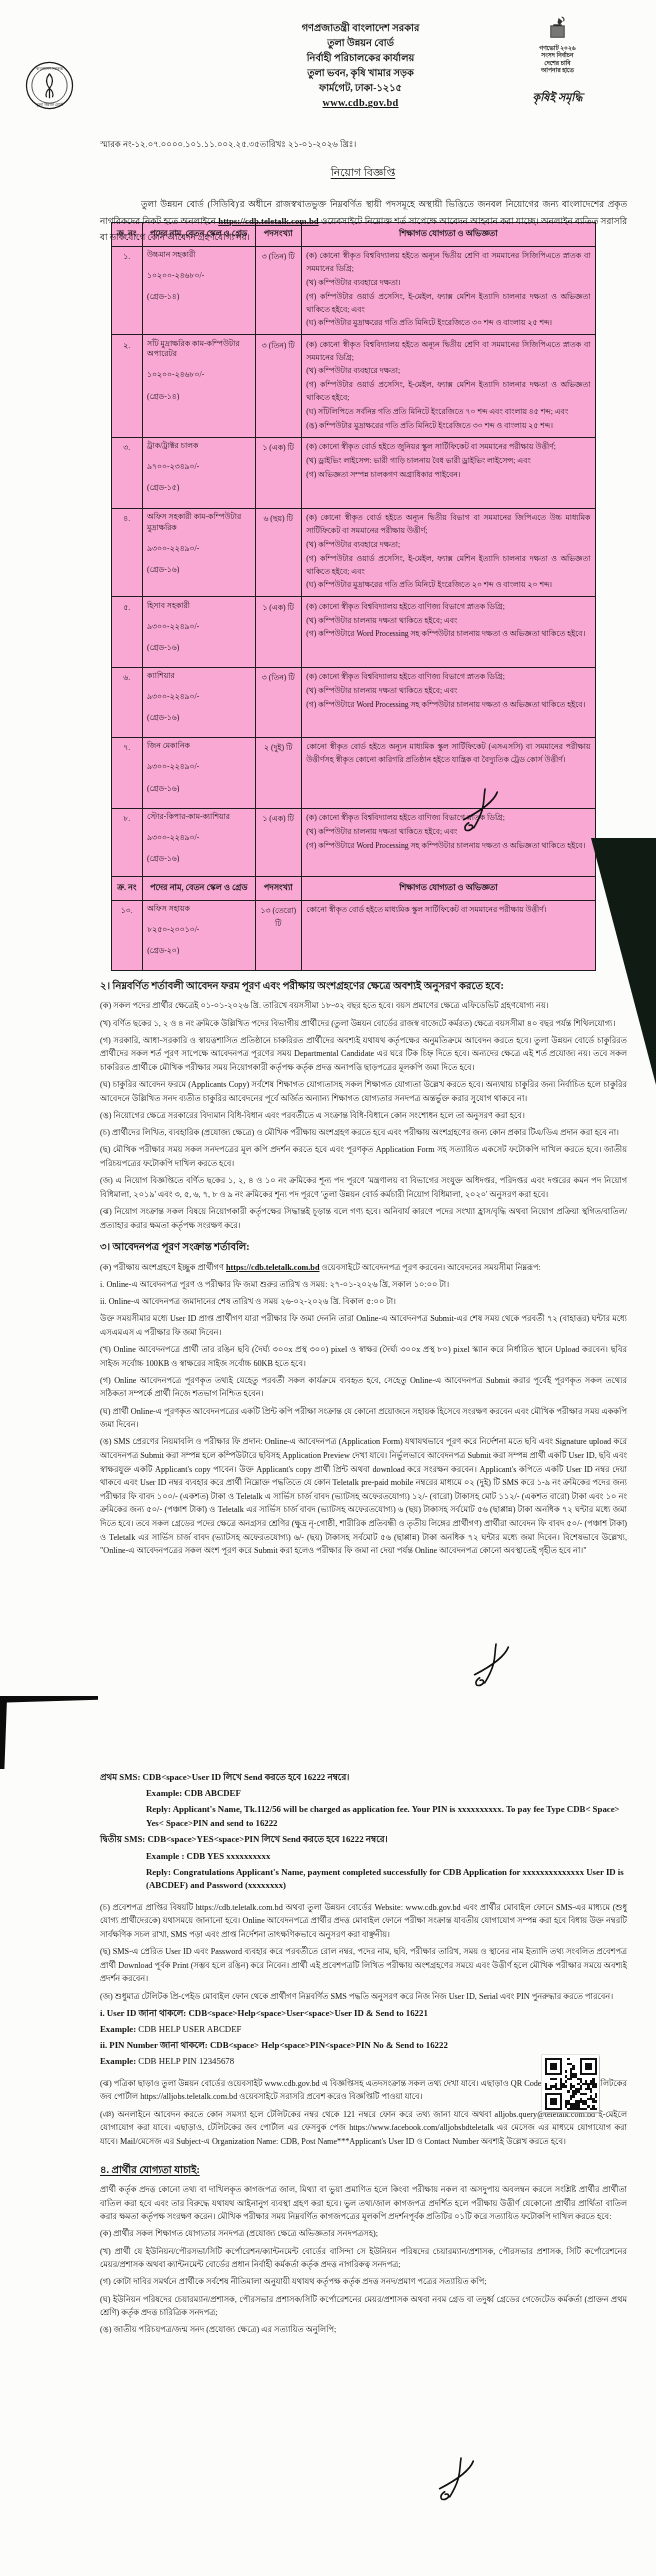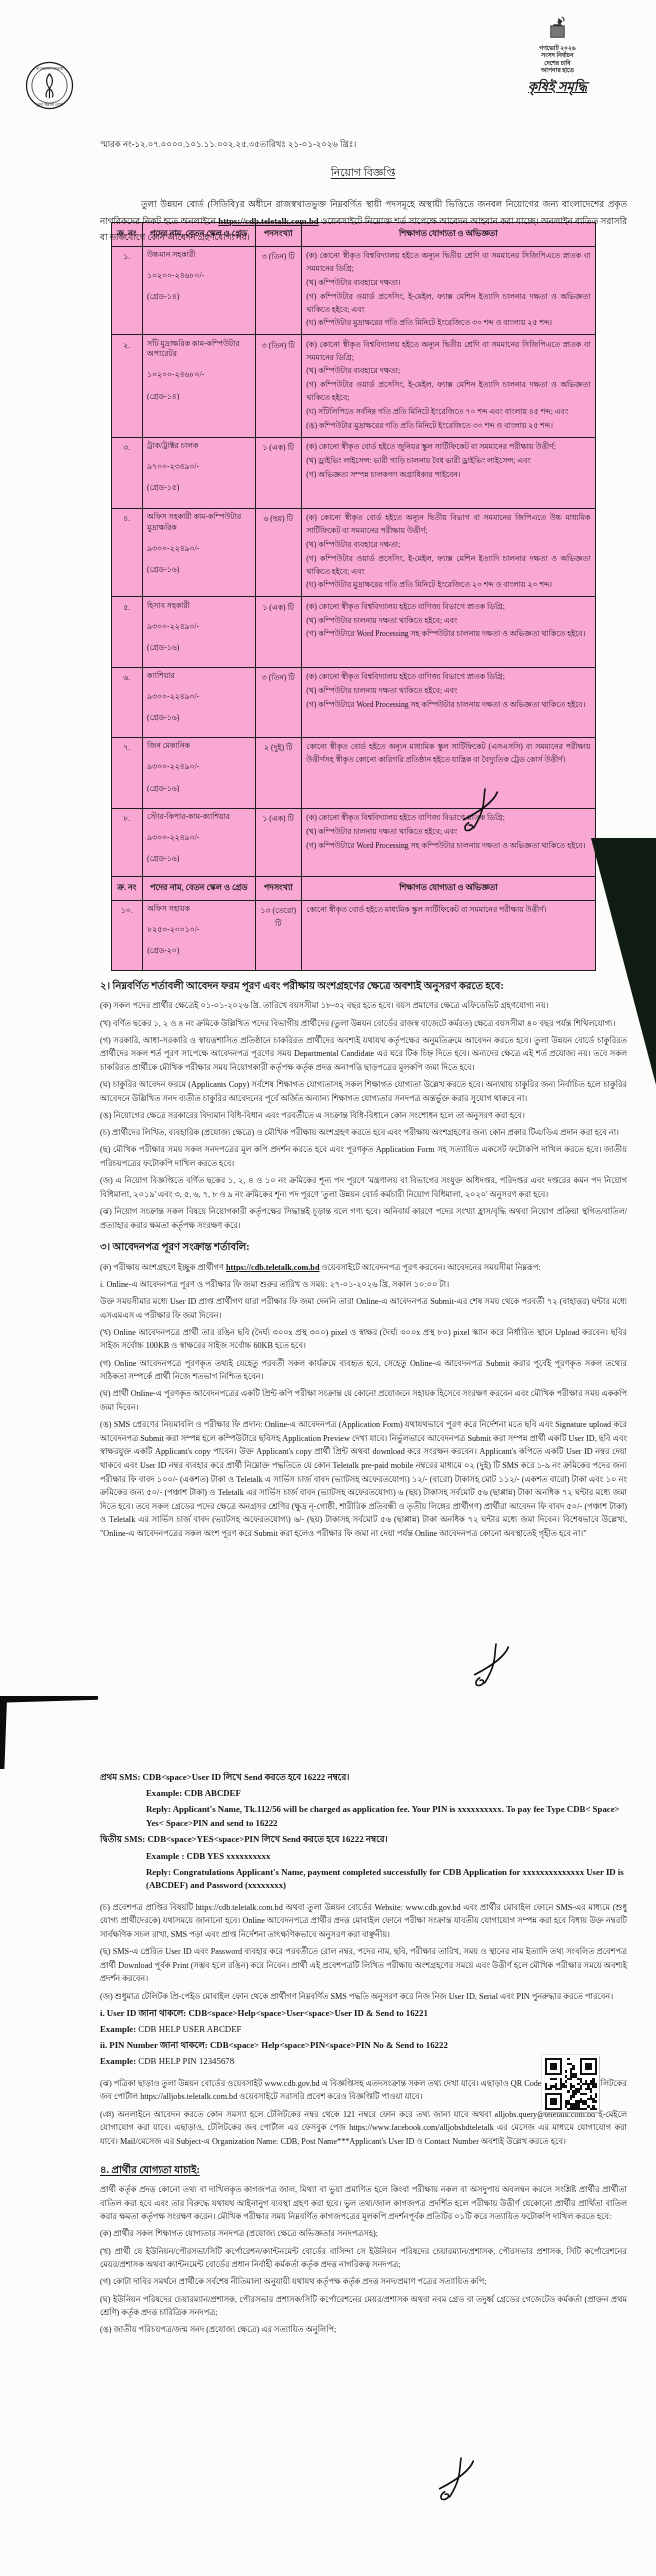--- a/index.html
+++ b/index.html
@@ -6,21 +6,21 @@
   .sheet{position:relative;width:657px;height:2953px;background:#fcfcfa;
          font-family:"Liberation Serif","DejaVu Serif",serif;color:#171717;overflow:hidden;}
   .page{position:absolute;left:0;width:657px;}
   
   .seal{position:absolute;left:25px;top:61px;width:49px;height:49px;}
   .org{position:absolute;left:216px;top:19.6px;width:289px;text-align:center;}
   .org div{font-size:9.8px;font-weight:bold;line-height:1.55;}
   .org .url{font-size:10.3px;text-decoration:underline;letter-spacing:0.3px;}
   .elogo{position:absolute;left:519px;top:15.5px;width:77px;text-align:center;}
   .elogo .el-lines div{font-size:6px;font-weight:bold;line-height:1.25;}
-  .elogo .slogan{font-size:13px;font-weight:bold;font-style:italic;text-decoration:underline;margin-top:2px;}
+  .elogo .slogan{font-size:11px;font-weight:bold;font-style:italic;margin-top:14px;}
   .refrow{position:absolute;left:100px;top:138px;width:526px;display:flex;justify-content:flex-start;font-size:8.5px;}
   .doc-title{position:absolute;left:100px;top:164px;width:526px;text-align:center;
              font-size:10.8px;font-weight:normal;}
   .doc-title span{text-decoration:underline;text-underline-offset:2.1px;}
   .intro{position:absolute;left:100px;top:187px;width:527px;font-size:8.8px;line-height:1.9;
          text-align:justify;text-indent:41px;}
   .lnk{font-weight:bold;text-decoration:underline;}
   
   table.pos{border-collapse:collapse;margin-left:111px;width:485px;font-size:7.7px;background:#f9a8d4;}
   table.pos th,table.pos td{border:0.9px solid #1d1d1d;vertical-align:top;padding:3.1px 4.6px;}
@@ -61,20 +61,28 @@
     <div class="seal">
       <svg viewBox="0 0 100 100">
         <circle cx="50" cy="50" r="47" fill="none" stroke="#1a1a1a" stroke-width="2.5"></circle>
         <circle cx="50" cy="50" r="36" fill="none" stroke="#1a1a1a" stroke-width="1.5"></circle>
         <path d="M50 26 q-12 14 0 30 q12 -16 0 -30 M50 56 q-10 8 -6 18 M50 56 q10 8 6 18 M50 56 l0 20" fill="none" stroke="#1a1a1a" stroke-width="2.5"></path>
         <text x="50" y="18" text-anchor="middle" font-size="8" fill="#1a1a1a">বাংলাদেশ সরকার</text>
         <text x="50" y="92" text-anchor="middle" font-size="8" fill="#1a1a1a">তুলা উন্নয়ন বোর্ড</text>
       </svg>
     </div>
 
+    <div class="org">
+      <div>গণপ্রজাতন্ত্রী বাংলাদেশ সরকার</div>
+      <div>তুলা উন্নয়ন বোর্ড</div>
+      <div>নির্বাহী পরিচালকের কার্যালয়</div>
+      <div>তুলা ভবন, কৃষি খামার সড়ক</div>
+      <div>ফার্মগেট, ঢাকা-১২১৫</div>
+      <div class="url">www.cdb.gov.bd</div>
+    </div>
 
     <div class="elogo">
       <svg width="29" height="27" viewBox="0 0 56 52">
         <rect x="14" y="18" width="28" height="24" fill="#444"></rect>
         <rect x="16" y="20" width="24" height="20" fill="#777"></rect>
         <rect x="20" y="16" width="16" height="3" fill="#222"></rect>
         <path d="M30 4 l8 6 -6 8 -4 -5 z" fill="#333"></path>
         <path d="M36 2 q6 2 4 8" stroke="#222" fill="none" stroke-width="2"></path>
       </svg>
       <div class="el-lines">
@@ -301,20 +309,21 @@
 
           <p class="item"><span class="lbl">(ঝ)</span> <span>নিয়োগ সংক্রান্ত সকল বিষয়ে নিয়োগকারী কর্তৃপক্ষের সিদ্ধান্তই চূড়ান্ত বলে গণ্য হবে। অনিবার্য কারণে পদের সংখ্যা হ্রাস/বৃদ্ধি অথবা নিয়োগ প্রক্রিয়া স্থগিত/বাতিল/প্রত্যাহার করার ক্ষমতা কর্তৃপক্ষ সংরক্ষণ করে।</span></p>
         </div>
 
       <p class="sec-h">৩। আবেদনপত্র পূরণ সংক্রান্ত শর্তাবলি:</p>
       <p class="item"><span>(ক) পরীক্ষায় অংশগ্রহণে ইচ্ছুক প্রার্থীগণ </span><span class="lnk">https://cdb.teletalk.com.bd</span><span> ওয়েবসাইটে আবেদনপত্র পূরণ করবেন। আবেদনের সময়সীমা নিম্নরূপ:</span></p>
       <div>
 
           <p class="item"><span class="lbl">i.</span> <span>Online-এ আবেদনপত্র পূরণ ও পরীক্ষার ফি জমা শুরুর তারিখ ও সময়: ২৭-০১-২০২৬ খ্রি, সকাল ১০:০০ টা।</span></p>
 
+          <p class="item"><span class="lbl">ii.</span> <span>Online-এ আবেদনপত্র জমাদানের শেষ তারিখ ও সময় ২৬-০২-২০২৬ খ্রি. বিকাল ৫:০০ টা।</span></p>
 
           <p class="item"><span class="lbl"></span> <span>উক্ত সময়সীমার মধ্যে User ID প্রাপ্ত প্রার্থীগণ যারা পরীক্ষার ফি জমা দেননি তারা Online-এ আবেদনপত্র Submit-এর শেষ সময় থেকে পরবর্তী ৭২ (বাহাত্তর) ঘন্টার মধ্যে এসএমএস এ পরীক্ষার ফি জমা দিবেন।</span></p>
 
           <p class="item"><span class="lbl">(খ)</span> <span>Online আবেদনপত্রে প্রার্থী তার রঙিন ছবি (দৈর্ঘ্য ৩০০x প্রস্থ ৩০০) pixel ও স্বাক্ষর (দৈর্ঘ্য ৩০০x প্রস্থ ৮০) pixel স্ক্যান করে নির্ধারিত স্থানে Upload করবেন। ছবির সাইজ সর্বোচ্চ 100KB ও স্বাক্ষরের সাইজ সর্বোচ্চ 60KB হতে হবে।</span></p>
 
           <p class="item"><span class="lbl">(গ)</span> <span>Online আবেদনপত্রে পূরণকৃত তথ্যই যেহেতু পরবর্তী সকল কার্যক্রমে ব্যবহৃত হবে, সেহেতু Online-এ আবেদনপত্র Submit করার পূর্বেই পূরণকৃত সকল তথ্যের সঠিকতা সম্পর্কে প্রার্থী নিজে শতভাগ নিশ্চিত হবেন।</span></p>
 
           <p class="item"><span class="lbl">(ঘ)</span> <span>প্রার্থী Online-এ পূরণকৃত আবেদনপত্রের একটি প্রিন্ট কপি পরীক্ষা সংক্রান্ত যে কোনো প্রয়োজনে সহায়ক হিসেবে সংরক্ষণ করবেন এবং মৌখিক পরীক্ষার সময় এককপি জমা দিবেন।</span></p>
 
           <p class="item"><span class="lbl">(ঙ)</span> <span>SMS প্রেরণের নিয়মাবলি ও পরীক্ষার ফি প্রদান: Online-এ আবেদনপত্র (Application Form) যথাযথভাবে পূরণ করে নির্দেশনা মতে ছবি এবং Signature upload করে আবেদনপত্র Submit করা সম্পন্ন হলে কম্পিউটারে ছবিসহ Application Preview দেখা যাবে। নির্ভুলভাবে আবেদনপত্র Submit করা সম্পন্ন প্রার্থী একটি User ID, ছবি এবং স্বাক্ষরযুক্ত একটি Applicant's copy পাবেন। উক্ত Applicant's copy প্রার্থী প্রিন্ট অথবা download করে সংরক্ষন করবেন। Applicant's কপিতে একটি User ID নম্বর দেয়া থাকবে এবং User ID নম্বর ব্যবহার করে প্রার্থী নিম্নোক্ত পদ্ধতিতে যে কোন Teletalk pre-paid mobile নম্বরের মাধ্যমে ০২ (দুই) টি SMS করে ১-৯ নং ক্রমিকের পদের জন্য পরীক্ষার ফি বাবদ ১০০/- (একশত) টাকা ও Teletalk এ সার্ভিস চার্জ বাবদ (ভ্যাটসহ অফেরতযোগ্য) ১২/- (বারো) টাকাসহ মোট ১১২/- (একশত বারো) টাকা এবং ১০ নং ক্রমিকের জন্য ৫০/- (পঞ্চাশ টাকা) ও Teletalk এর সার্ভিস চার্জ বাবদ (ভ্যাটসহ অফেরতযোগ্য) ৬ (ছয়) টাকাসহ সর্বমোট ৫৬ (ছাপ্পান্ন) টাকা অনধিক ৭২ ঘন্টার মধ্যে জমা দিতে হবে। তবে সকল গ্রেডের পদের ক্ষেত্রে অনগ্রসর শ্রেণির (ক্ষুদ্র নৃ-গোষ্ঠী, শারীরিক প্রতিবন্ধী ও তৃতীয় লিঙ্গের প্রার্থীগণ) প্রার্থীরা আবেদন ফি বাবদ ৫০/- (পঞ্চাশ টাকা) ও Teletalk এর সার্ভিস চার্জ বাবদ (ভ্যাটসহ অফেরতযোগ্য) ৬/- (ছয়) টাকাসহ সর্বমোট ৫৬ (ছাপ্পান্ন) টাকা অনধিক ৭২ ঘন্টার মধ্যে জমা দিবেন। বিশেষভাবে উল্লেখ্য, "Online-এ আবেদনপত্রের সকল অংশ পূরণ করে Submit করা হলেও পরীক্ষার ফি জমা না দেয়া পর্যন্ত Online আবেদনপত্র কোনো অবস্থাতেই গৃহীত হবে না।"</span></p>

